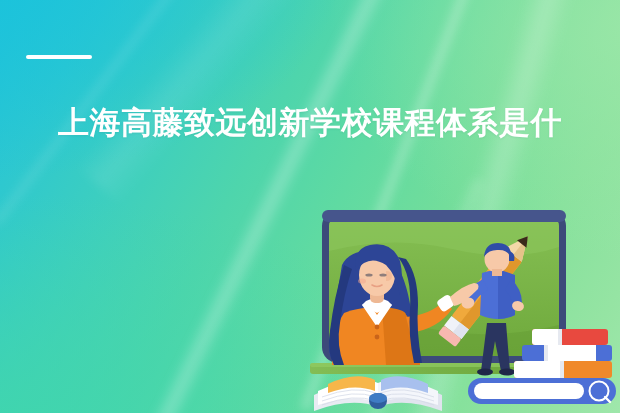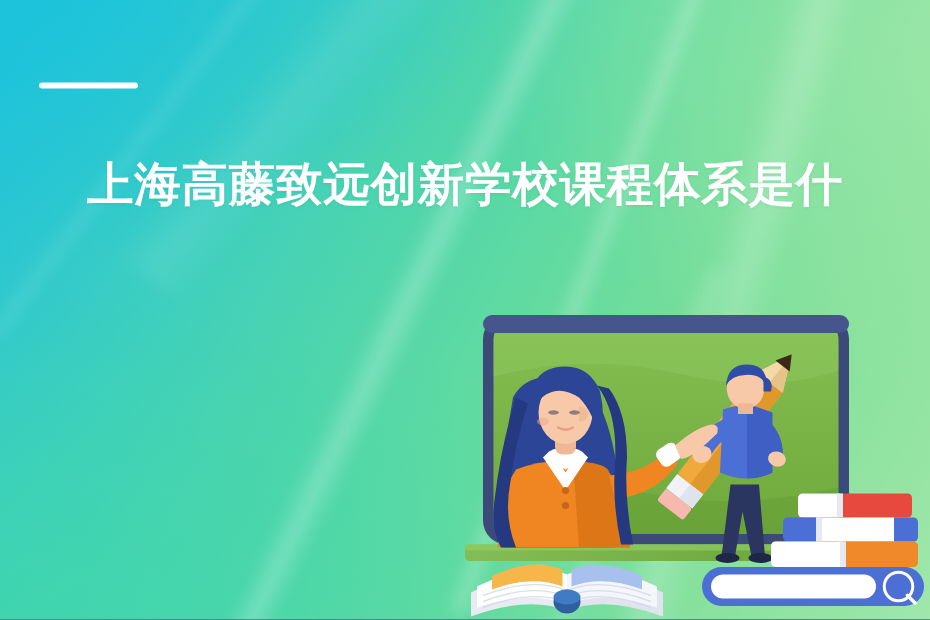--- a/index.html
+++ b/index.html
@@ -6,21 +6,21 @@
   html,body { width:620px; height:413px; overflow:hidden; }
   body {
     font-family:"Liberation Sans","DejaVu Sans",sans-serif;
     background:#2ec6d2;
   }
 
   #banner {
     position:relative;
     width:620px; height:413px;
     overflow:hidden;
-    background:#be185d;
+    background:#a16207;
   }
 
   
   .bg-base {
     position:absolute; inset:0;
     background:
       linear-gradient(118deg,
         #23c3d8 0%,
         #2ec8cf 12%,
         #3ecfbe 26%,

